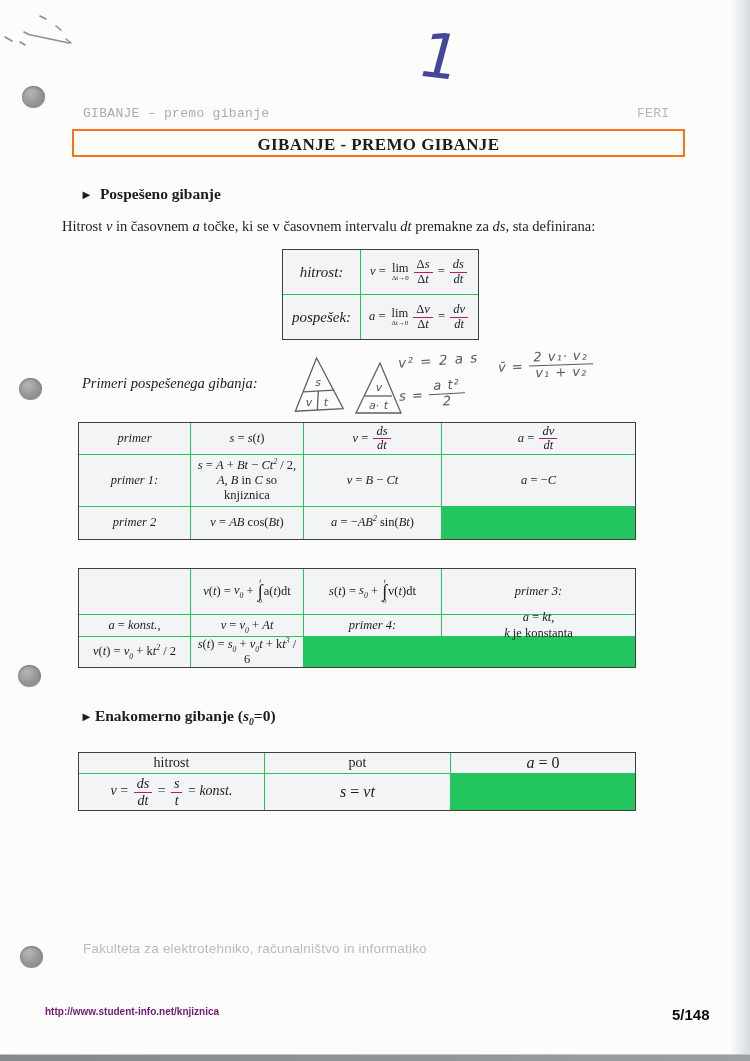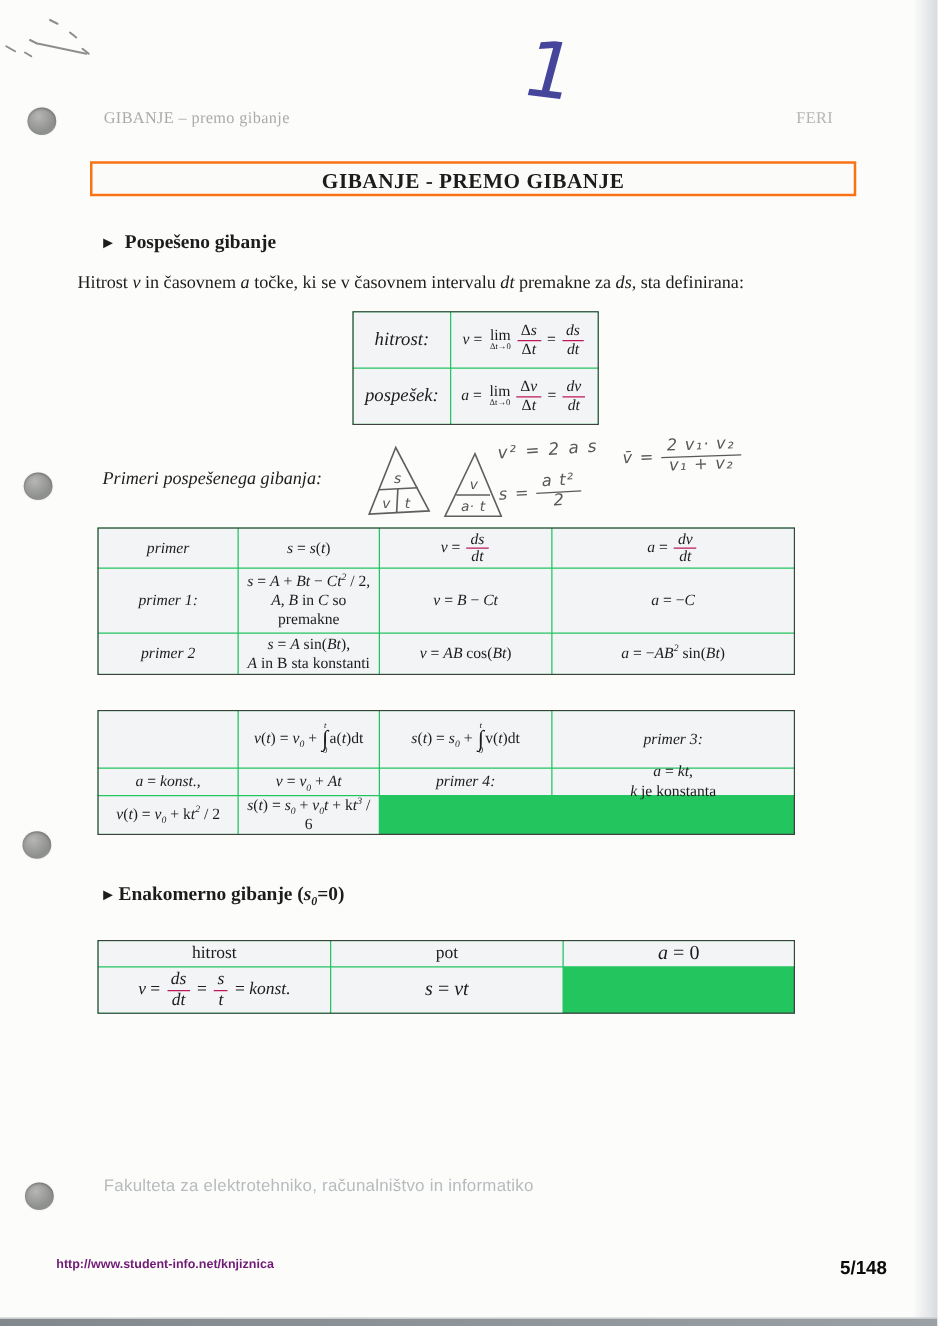--- a/index.html
+++ b/index.html
@@ -16,21 +16,21 @@
   .hole{position:absolute;width:23px;height:22px;border-radius:50%;
     background:radial-gradient(circle at 38% 32%,#b6b6b4,#8d8f8d 65%,#a3a5a3);
     box-shadow:inset 0 1px 2px rgba(0,0,0,.28), 0 0 2px rgba(0,0,0,.08);}
   .pen-marks{position:absolute;left:0;top:6px;}
   .hw-one{position:absolute;left:420px;top:26px;font-family:"DejaVu Sans",sans-serif;
     font-size:62px;line-height:1;color:#45459b;transform:rotate(7deg) skewX(-8deg);}
   .bottom-strip{position:absolute;left:0;bottom:0;width:100%;height:6px;
     border-top:1px solid #c2c6c8;background:linear-gradient(to right,#82888c,#9aa0a3);}
 
   
-  .hdr{position:absolute;font-family:Liberation Serif, serif;font-size:13px;color:#aaacab;letter-spacing:.3px;}
+  .hdr{position:absolute;font-family:Liberation Mono, monospace;font-size:13px;color:#aaacab;letter-spacing:.3px;margin-top:20px;}
   .hdr-left{left:83px;top:86px;}
   .hdr-right{left:637px;top:86px;color:#b4b6b5;}
   .foot-fac{position:absolute;left:83px;top:941px;font-family:"Liberation Sans",sans-serif;
     font-size:13.5px;color:#b7bbbd;letter-spacing:.2px;}
   .foot-url{position:absolute;left:45px;top:1006px;font-family:"Liberation Sans",sans-serif;
     font-weight:bold;font-size:10px;color:#701a75;}
   .foot-page{position:absolute;left:672px;top:1006px;font-family:"Liberation Sans",sans-serif;
     font-weight:bold;font-size:15px;color:#0c0c0c;}
 
   
@@ -209,34 +209,30 @@
             <span class="fn"><span class="it">dv</span></span>
             <span class="fd"><span class="it">dt</span></span>
           </span></div>
       </div>
     <div class="cell hfs">
         <div class="mline"><span class="it">primer 1:</span></div>
       </div>
     <div class="cell">
         <div class="mline"><span class="it">s</span><span class="rm"> = </span><span class="it">A</span><span class="rm"> + </span><span class="it">Bt</span><span class="rm"> − </span><span class="it">Ct<sup>2</sup></span><span class="rm"> / 2,</span></div>
         <div class="mline"><span class="it">A</span><span class="rm">, </span><span class="it">B</span><span class="rm"> in </span><span class="it">C</span><span class="rm"> so</span></div>
-        <div class="mline"><span class="rm">premakne</span></div>
+        <div class="mline"><span class="rm">knjiznica</span></div>
       </div>
     <div class="cell">
         <div class="mline"><span class="it">v</span><span class="rm"> = </span><span class="it">B</span><span class="rm"> − </span><span class="it">Ct</span></div>
       </div>
     <div class="cell">
         <div class="mline"><span class="it">a</span><span class="rm"> = −</span><span class="it">C</span></div>
       </div>
     <div class="cell hfs">
         <div class="mline"><span class="it">primer 2</span></div>
-      </div>
-    <div class="cell">
-        <div class="mline"><span class="it">s</span><span class="rm"> = </span><span class="it">A</span><span class="rm"> sin(</span><span class="it">Bt</span><span class="rm">),</span></div>
-        <div class="mline"><span class="it">A</span><span class="rm"> in B sta konstanti</span></div>
       </div>
     <div class="cell">
         <div class="mline"><span class="it">v</span><span class="rm"> = </span><span class="it">AB</span><span class="rm"> cos(</span><span class="it">Bt</span><span class="rm">)</span></div>
       </div>
     <div class="cell">
         <div class="mline"><span class="it">a</span><span class="rm"> = −</span><span class="it">AB<sup>2</sup></span><span class="rm"> sin(</span><span class="it">Bt</span><span class="rm">)</span></div>
       </div>
   </div>
 
   <div class="gt t2">

